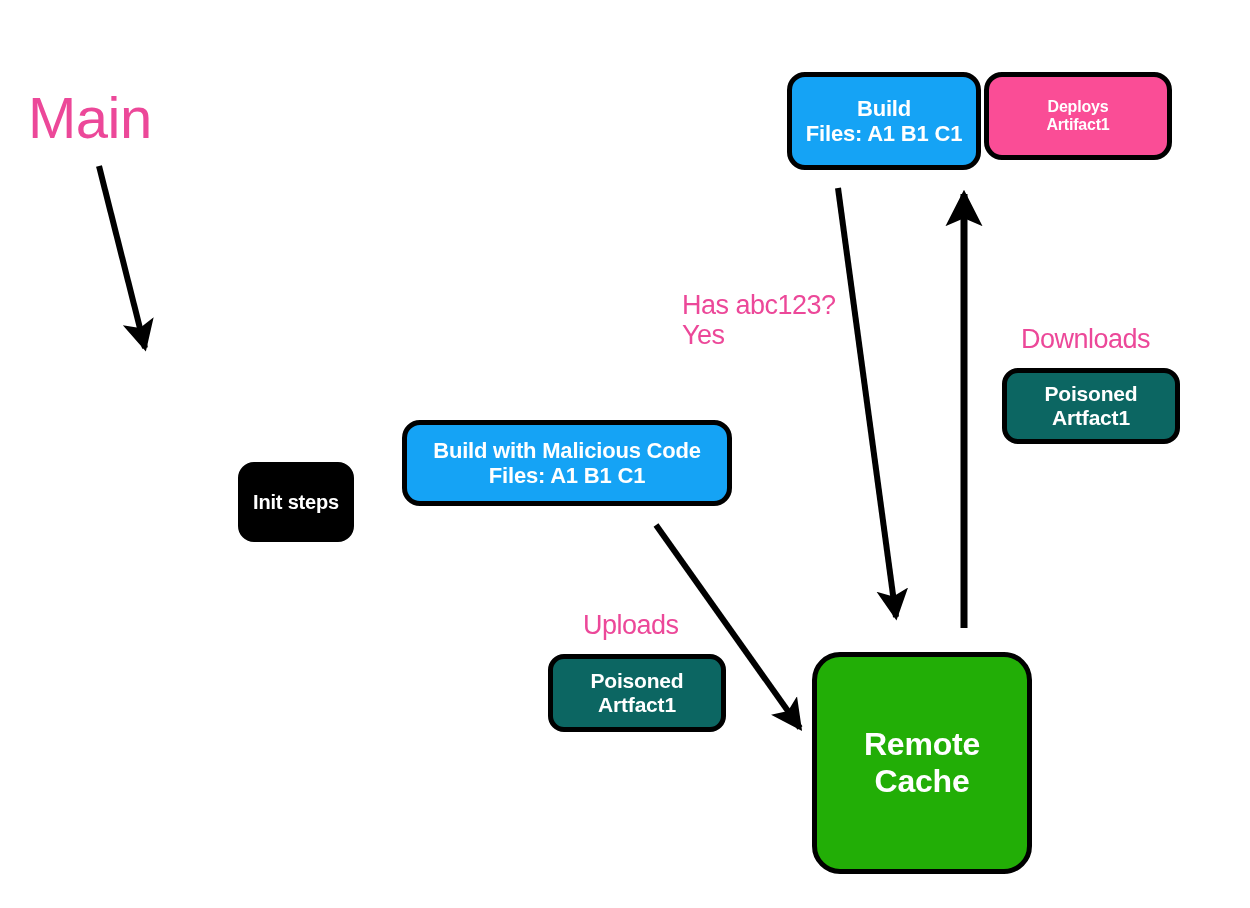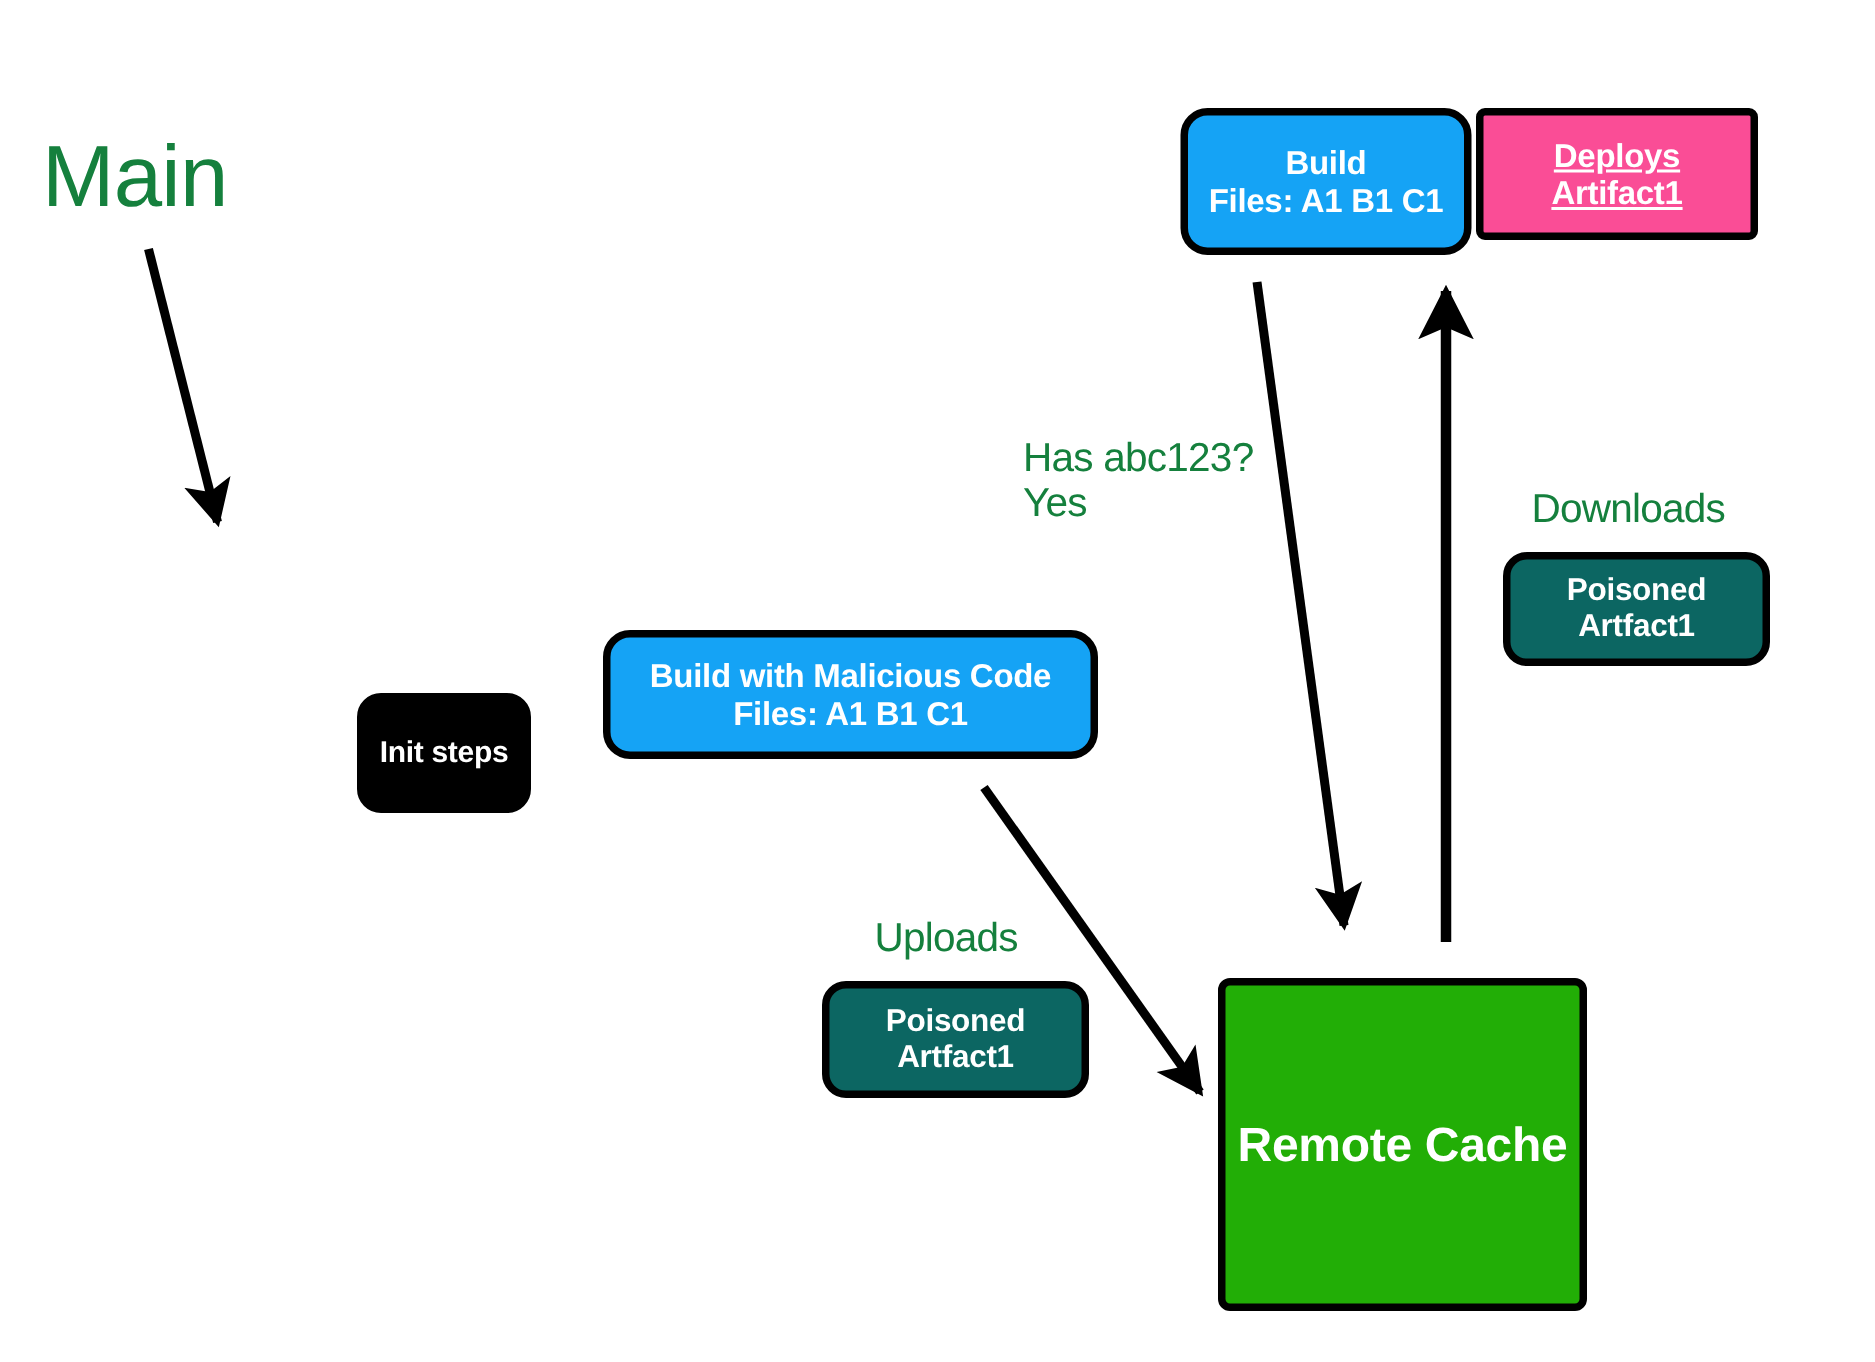--- a/index.html
+++ b/index.html
@@ -27,21 +27,21 @@
     justify-content: center;
     text-align: center;
     color: #ffffff;
     font-weight: bold;
     line-height: 1.15;
     white-space: pre-line;
     letter-spacing: -0.2px;
   }
   .plain-text {
     position: absolute;
-    color: #15803d;
+    color: #ec4899;
     white-space: pre-line;
     line-height: 1.12;
     letter-spacing: -0.5px;
   }
   svg.arrows {
     position: absolute;
     left: 0;
     top: 0;
     width: 1250px;
     height: 908px;
@@ -54,23 +54,22 @@
     font-size: 22px;
     border-radius: 18px;
   }
   #node-build-main {
     left: 787px; top: 72px; width: 194px; height: 98px;
     font-size: 22px;
     border-radius: 18px;
   }
   #node-deploys {
     left: 984px; top: 72px; width: 188px; height: 88px;
-    font-size: 22px;
-    border-radius: 6px;
-    text-decoration: underline;
+    font-size: 16px;
+    border-radius: 18px;
   }
   #node-init-steps {
     left: 238px; top: 422px; width: 116px; height: 80px;
     font-size: 20px;
     border-radius: 16px;
   }
   #node-build-malicious {
     left: 362px; top: 420px; width: 330px; height: 86px;
     font-size: 22px;
     border-radius: 18px;
@@ -79,24 +78,24 @@
     left: 1002px; top: 368px; width: 178px; height: 76px;
     font-size: 21px;
     border-radius: 16px;
   }
   #node-poisoned-upload {
     left: 548px; top: 654px; width: 178px; height: 78px;
     font-size: 21px;
     border-radius: 16px;
   }
   #node-remote-cache {
-    left: 812px; top: 652px; width: 246px; height: 222px;
+    left: 812px; top: 652px; width: 220px; height: 222px;
     font-size: 32px;
     font-weight: bold;
-    border-radius: 8px;
+    border-radius: 28px;
   }
 
   
   #label-main {
     left: 28px; top: 86px; font-size: 58px;
   }
   #label-innocent {
     left: 42px; top: 382px; font-size: 44px;
   }
   #label-has-abc {

